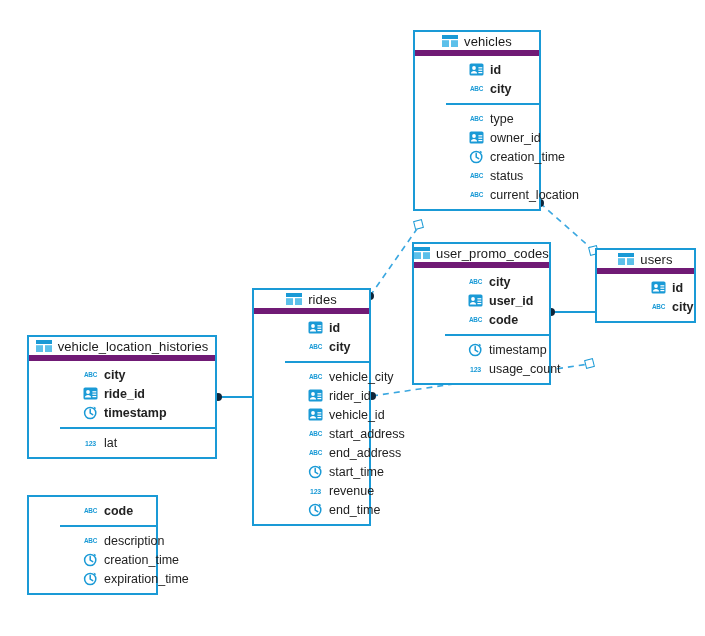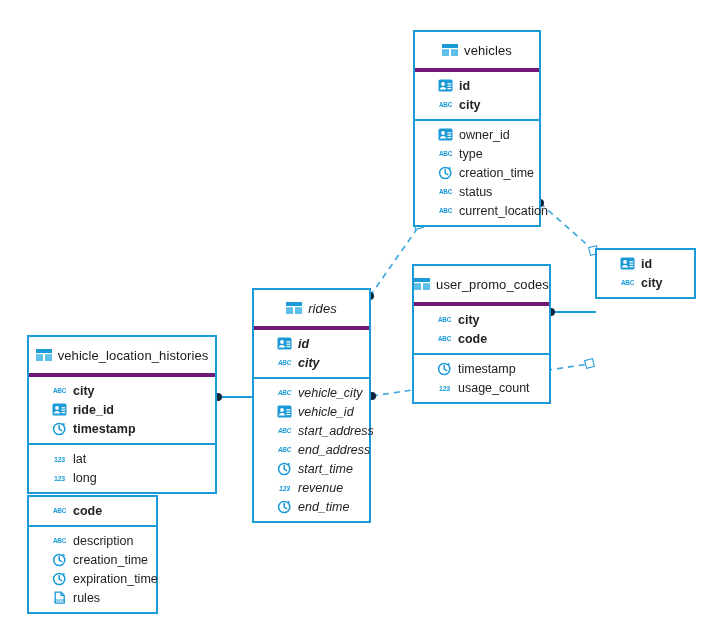--- a/index.html
+++ b/index.html
@@ -3,24 +3,24 @@
 <meta charset="utf-8">
 <style>
   html,body{margin:0;padding:0;background:#ffffff;}
   body{width:705px;height:636px;position:relative;overflow:hidden;
        font-family:"Liberation Sans","DejaVu Sans",sans-serif;
        -webkit-font-smoothing:antialiased;}
   #canvas{position:absolute;left:0;top:0;width:705px;height:636px;}
   #edges{position:absolute;left:0;top:0;width:705px;height:636px;pointer-events:none;}
 
   .table{position:absolute;background:#ffffff;border:2px solid #1a9ad6;box-sizing:border-box;}
-  .thead{height:40px;display:flex;align-items:center;justify-content:center;gap:6px;
-         border-bottom:4px solid #701a75;box-sizing:border-box;background:#fff;}
+  .thead{height:24px;display:flex;align-items:center;justify-content:center;gap:6px;
+         border-bottom:6px solid #701a75;box-sizing:border-box;background:#fff;}
   .tname{font-size:13px;color:#1a1a1a;letter-spacing:.1px;}
-  .section{padding:4px 0 5px 16px;}
+  .section{padding:4px 0 5px 16px;margin-left:31px;}
   .section + .section{border-top:2px solid #1a9ad6;}
   .col{display:flex;align-items:center;gap:6px;height:19px;padding-left:7px;box-sizing:border-box;}
   .cname{font-size:12.5px;color:#222;white-space:nowrap;}
   .pk .cname{font-weight:bold;}
 
   
   .ic{width:15px;height:15px;flex:0 0 15px;position:relative;display:block;}
   .ic svg{display:block;width:15px;height:15px;}
   .ic-tbl{width:16px;height:12px;flex:0 0 16px;}
   .ic-tbl svg{width:16px;height:12px;}
@@ -92,41 +92,41 @@
               <text x="7.5" y="10.4" font-family="Liberation Sans, sans-serif" font-size="6.4" font-weight="bold" fill="#1a9ad6" text-anchor="middle" letter-spacing="-0.2">ABC</text>
             </svg>
         </span>
         <span class="cname">city</span>
       </div>
     </div>
     <div class="section">
       <div class="col">
         <span class="ic">
           <svg viewBox="0 0 15 15">
+              <text x="7.5" y="10.4" font-family="Liberation Sans, sans-serif" font-size="6.4" font-weight="bold" fill="#1a9ad6" text-anchor="middle" letter-spacing="-0.2">ABC</text>
+            </svg>
+        </span>
+        <span class="cname">type</span>
+      </div>
+      <div class="col">
+        <span class="ic">
+          <svg viewBox="0 0 15 15">
               <rect x="0.5" y="1.5" width="14" height="12" rx="1.6" fill="#1a9ad6"></rect>
           <circle cx="5" cy="6" r="1.9" fill="#fff"></circle>
               <path d="M1.9 11.6c0-1.8 1.4-2.7 3.1-2.7s3.1.9 3.1 2.7z" fill="#fff"></path>
           <rect x="9.4" y="5.2" width="3.9" height="1.2" fill="#fff"></rect>
               <rect x="9.4" y="7.6" width="3.9" height="1.2" fill="#fff"></rect>
           <rect x="9.4" y="10" width="3.9" height="1.2" fill="#fff"></rect>
             </svg>
         </span>
         <span class="cname">owner_id</span>
       </div>
       <div class="col">
         <span class="ic">
           <svg viewBox="0 0 15 15">
-              <text x="7.5" y="10.4" font-family="Liberation Sans, sans-serif" font-size="6.4" font-weight="bold" fill="#1a9ad6" text-anchor="middle" letter-spacing="-0.2">ABC</text>
-            </svg>
-        </span>
-        <span class="cname">type</span>
-      </div>
-      <div class="col">
-        <span class="ic">
-          <svg viewBox="0 0 15 15">
               <circle cx="7.2" cy="8" r="5.6" fill="none" stroke="#1a9ad6" stroke-width="1.5"></circle>
           <path d="M7.2 4.6v3.6l2.5 1.5" fill="none" stroke="#1a9ad6" stroke-width="1.5" stroke-linecap="round"></path>
           <path d="M10.6 1.6l2.6 1.5-1.6 1.3z" fill="#1a9ad6"></path>
             </svg>
         </span>
         <span class="cname">creation_time</span>
       </div>
       <div class="col">
         <span class="ic">
           <svg viewBox="0 0 15 15">
@@ -139,21 +139,21 @@
         <span class="ic">
           <svg viewBox="0 0 15 15">
               <text x="7.5" y="10.4" font-family="Liberation Sans, sans-serif" font-size="6.4" font-weight="bold" fill="#1a9ad6" text-anchor="middle" letter-spacing="-0.2">ABC</text>
             </svg>
         </span>
         <span class="cname">current_location</span>
       </div>
     </div>
   </div>
 
-  <div class="table" style="left:412px;top:264px;width:139px;">
+  <div class="table" style="left:412px;top:242px;width:139px;">
     <div class="thead">
       <span class="ic ic-tbl">
         <svg viewBox="0 0 16 12">
             <rect x="0" y="0" width="16" height="4" fill="#1a9ad6"></rect>
         <rect x="0" y="5.2" width="7" height="6.8" fill="#5cc0ea"></rect>
         <rect x="9" y="5.2" width="7" height="6.8" fill="#5cc0ea"></rect>
           </svg>
       </span>
       <span class="tname">user_promo_codes</span>
     </div>
@@ -162,20 +162,33 @@
         <span class="ic">
           <svg viewBox="0 0 15 15">
               <text x="7.5" y="10.4" font-family="Liberation Sans, sans-serif" font-size="6.4" font-weight="bold" fill="#1a9ad6" text-anchor="middle" letter-spacing="-0.2">ABC</text>
             </svg>
         </span>
         <span class="cname">city</span>
       </div>
       <div class="col pk">
         <span class="ic">
           <svg viewBox="0 0 15 15">
+              <rect x="0.5" y="1.5" width="14" height="12" rx="1.6" fill="#1a9ad6"></rect>
+          <circle cx="5" cy="6" r="1.9" fill="#fff"></circle>
+              <path d="M1.9 11.6c0-1.8 1.4-2.7 3.1-2.7s3.1.9 3.1 2.7z" fill="#fff"></path>
+          <rect x="9.4" y="5.2" width="3.9" height="1.2" fill="#fff"></rect>
+              <rect x="9.4" y="7.6" width="3.9" height="1.2" fill="#fff"></rect>
+          <rect x="9.4" y="10" width="3.9" height="1.2" fill="#fff"></rect>
+            </svg>
+        </span>
+        <span class="cname">user_id</span>
+      </div>
+      <div class="col pk">
+        <span class="ic">
+          <svg viewBox="0 0 15 15">
               <text x="7.5" y="10.4" font-family="Liberation Sans, sans-serif" font-size="6.4" font-weight="bold" fill="#1a9ad6" text-anchor="middle" letter-spacing="-0.2">ABC</text>
             </svg>
         </span>
         <span class="cname">code</span>
       </div>
     </div>
     <div class="section">
       <div class="col">
         <span class="ic">
           <svg viewBox="0 0 15 15">
@@ -191,20 +204,30 @@
           <svg viewBox="0 0 15 15">
               <text x="7.5" y="10.6" font-family="Liberation Sans, sans-serif" font-size="7" font-weight="bold" fill="#1a9ad6" text-anchor="middle" letter-spacing="-0.3">123</text>
             </svg>
         </span>
         <span class="cname">usage_count</span>
       </div>
     </div>
   </div>
 
   <div class="table" style="left:595px;top:248px;width:101px;">
+    <div class="thead">
+      <span class="ic ic-tbl">
+        <svg viewBox="0 0 16 12">
+            <rect x="0" y="0" width="16" height="4" fill="#1a9ad6"></rect>
+        <rect x="0" y="5.2" width="7" height="6.8" fill="#5cc0ea"></rect>
+        <rect x="9" y="5.2" width="7" height="6.8" fill="#5cc0ea"></rect>
+          </svg>
+      </span>
+      <span class="tname">users</span>
+    </div>
     <div class="section">
       <div class="col pk">
         <span class="ic">
           <svg viewBox="0 0 15 15">
               <rect x="0.5" y="1.5" width="14" height="12" rx="1.6" fill="#1a9ad6"></rect>
           <circle cx="5" cy="6" r="1.9" fill="#fff"></circle>
               <path d="M1.9 11.6c0-1.8 1.4-2.7 3.1-2.7s3.1.9 3.1 2.7z" fill="#fff"></path>
           <rect x="9.4" y="5.2" width="3.9" height="1.2" fill="#fff"></rect>
               <rect x="9.4" y="7.6" width="3.9" height="1.2" fill="#fff"></rect>
           <rect x="9.4" y="10" width="3.9" height="1.2" fill="#fff"></rect>
@@ -216,21 +239,21 @@
         <span class="ic">
           <svg viewBox="0 0 15 15">
               <text x="7.5" y="10.4" font-family="Liberation Sans, sans-serif" font-size="6.4" font-weight="bold" fill="#1a9ad6" text-anchor="middle" letter-spacing="-0.2">ABC</text>
             </svg>
         </span>
         <span class="cname">city</span>
       </div>
     </div>
   </div>
 
-  <div class="table" style="left:252px;top:288px;width:119px;font-style:italic;">
+  <div class="table" style="left:252px;top:288px;width:119px;">
     <div class="thead">
       <span class="ic ic-tbl">
         <svg viewBox="0 0 16 12">
             <rect x="0" y="0" width="16" height="4" fill="#1a9ad6"></rect>
         <rect x="0" y="5.2" width="7" height="6.8" fill="#5cc0ea"></rect>
         <rect x="9" y="5.2" width="7" height="6.8" fill="#5cc0ea"></rect>
           </svg>
       </span>
       <span class="tname">rides</span>
     </div>
@@ -258,20 +281,33 @@
       </div>
     </div>
     <div class="section">
       <div class="col">
         <span class="ic">
           <svg viewBox="0 0 15 15">
               <text x="7.5" y="10.4" font-family="Liberation Sans, sans-serif" font-size="6.4" font-weight="bold" fill="#1a9ad6" text-anchor="middle" letter-spacing="-0.2">ABC</text>
             </svg>
         </span>
         <span class="cname">vehicle_city</span>
+      </div>
+      <div class="col">
+        <span class="ic">
+          <svg viewBox="0 0 15 15">
+              <rect x="0.5" y="1.5" width="14" height="12" rx="1.6" fill="#1a9ad6"></rect>
+          <circle cx="5" cy="6" r="1.9" fill="#fff"></circle>
+              <path d="M1.9 11.6c0-1.8 1.4-2.7 3.1-2.7s3.1.9 3.1 2.7z" fill="#fff"></path>
+          <rect x="9.4" y="5.2" width="3.9" height="1.2" fill="#fff"></rect>
+              <rect x="9.4" y="7.6" width="3.9" height="1.2" fill="#fff"></rect>
+          <rect x="9.4" y="10" width="3.9" height="1.2" fill="#fff"></rect>
+            </svg>
+        </span>
+        <span class="cname">rider_id</span>
       </div>
       <div class="col">
         <span class="ic">
           <svg viewBox="0 0 15 15">
               <rect x="0.5" y="1.5" width="14" height="12" rx="1.6" fill="#1a9ad6"></rect>
           <circle cx="5" cy="6" r="1.9" fill="#fff"></circle>
               <path d="M1.9 11.6c0-1.8 1.4-2.7 3.1-2.7s3.1.9 3.1 2.7z" fill="#fff"></path>
           <rect x="9.4" y="5.2" width="3.9" height="1.2" fill="#fff"></rect>
               <rect x="9.4" y="7.6" width="3.9" height="1.2" fill="#fff"></rect>
           <rect x="9.4" y="10" width="3.9" height="1.2" fill="#fff"></rect>
@@ -372,28 +408,20 @@
     </div>
     <div class="section">
       <div class="col">
         <span class="ic">
           <svg viewBox="0 0 15 15">
               <text x="7.5" y="10.6" font-family="Liberation Sans, sans-serif" font-size="7" font-weight="bold" fill="#1a9ad6" text-anchor="middle" letter-spacing="-0.3">123</text>
             </svg>
         </span>
         <span class="cname">lat</span>
       </div>
-      <div class="col">
-        <span class="ic">
-          <svg viewBox="0 0 15 15">
-              <text x="7.5" y="10.6" font-family="Liberation Sans, sans-serif" font-size="7" font-weight="bold" fill="#1a9ad6" text-anchor="middle" letter-spacing="-0.3">123</text>
-            </svg>
-        </span>
-        <span class="cname">long</span>
-      </div>
     </div>
   </div>
 
   <div class="table" style="left:27px;top:495px;width:131px;">
     <div class="section">
       <div class="col pk">
         <span class="ic">
           <svg viewBox="0 0 15 15">
               <text x="7.5" y="10.4" font-family="Liberation Sans, sans-serif" font-size="6.4" font-weight="bold" fill="#1a9ad6" text-anchor="middle" letter-spacing="-0.2">ABC</text>
             </svg>
@@ -423,26 +451,16 @@
       <div class="col">
         <span class="ic">
           <svg viewBox="0 0 15 15">
               <circle cx="7.2" cy="8" r="5.6" fill="none" stroke="#1a9ad6" stroke-width="1.5"></circle>
           <path d="M7.2 4.6v3.6l2.5 1.5" fill="none" stroke="#1a9ad6" stroke-width="1.5" stroke-linecap="round"></path>
           <path d="M10.6 1.6l2.6 1.5-1.6 1.3z" fill="#1a9ad6"></path>
             </svg>
         </span>
         <span class="cname">expiration_time</span>
       </div>
-      <div class="col">
-        <span class="ic">
-          <svg viewBox="0 0 15 15">
-              <path d="M3.2 2.2h6l3 3v8h-9z" fill="none" stroke="#1a9ad6" stroke-width="1.3"></path>
-          <path d="M9 2.2v3.2h3" fill="none" stroke="#1a9ad6" stroke-width="1.3"></path>
-          <text x="7.4" y="12.1" font-family="Liberation Sans, sans-serif" font-size="4.3" font-weight="bold" fill="#1a9ad6" text-anchor="middle">JSON</text>
-            </svg>
-        </span>
-        <span class="cname">rules</span>
-      </div>
     </div>
   </div>
 
 </div>
 
 </body></html>

